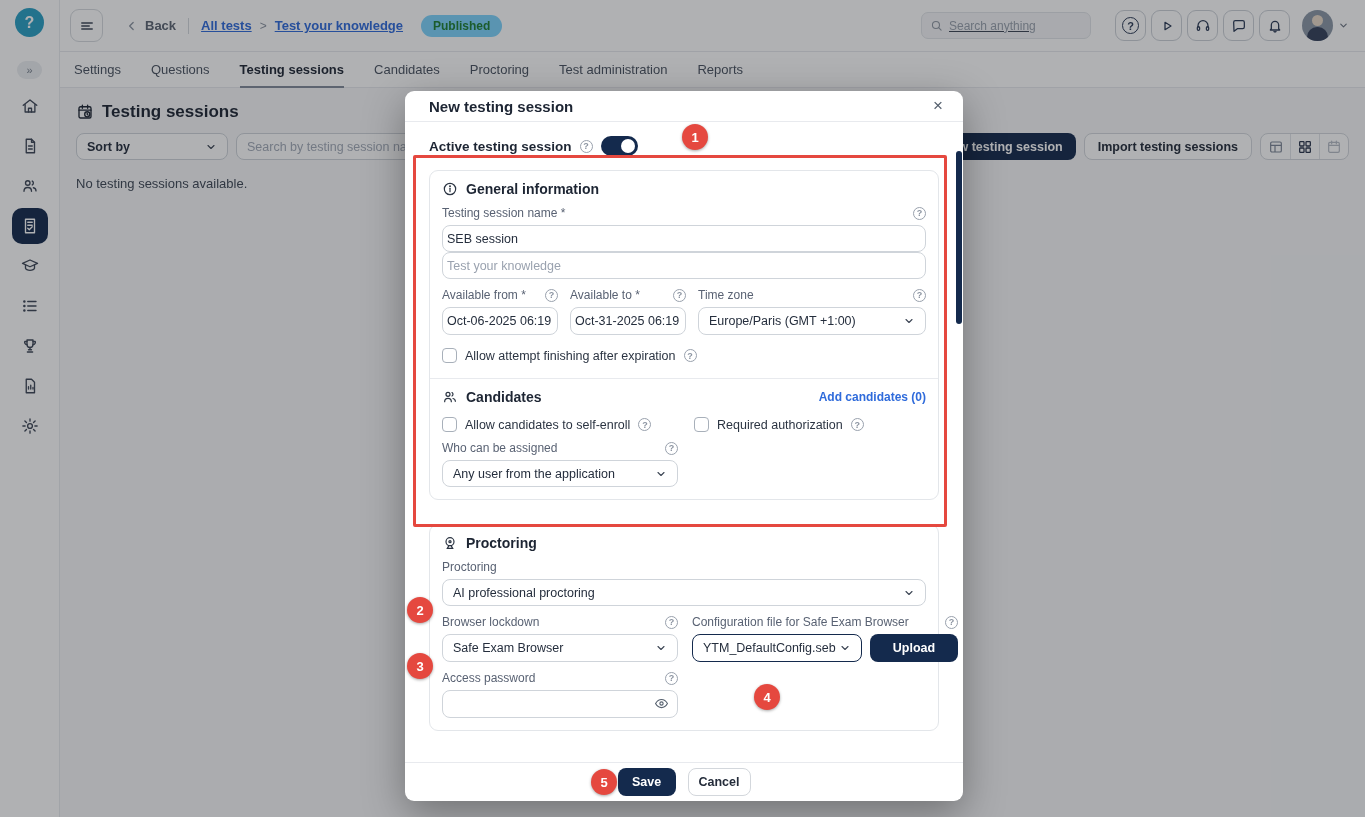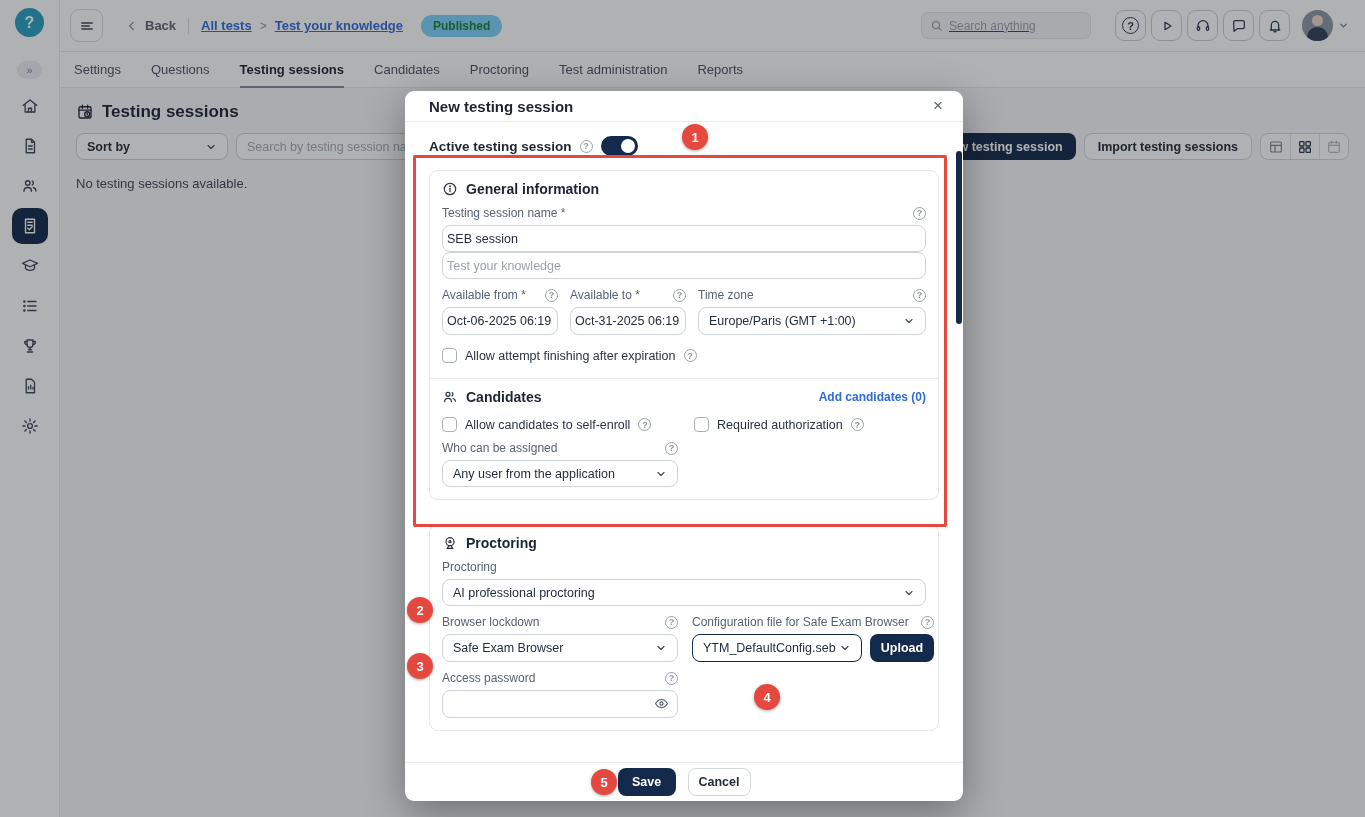--- a/index.html
+++ b/index.html
@@ -86,21 +86,21 @@
   .check-row { display:flex; align-items:center; gap:8px; font-size:12.5px; color:#2b3442; margin-top:13px; }
   .checkbox { width:15px; height:15px; border:1.5px solid #a8b0ba; border-radius:4px; background:#fff; flex:none; }
   .sec-div { border-top:1px solid #e8eaee; margin:15px -12px 4px; }
   .two-col { display:flex; }
   .col252 { width:252px; flex:none; }
   .col236 { width:236px; flex:none; }
   .gap14 { width:14px; flex:none; }
   .sel-chev { color:#3c4554; }
   .config-row { display:flex; gap:8px; align-items:center; }
   .sel-config { width:170px; border:1.5px solid #142a4d; height:28px; justify-content:space-between; }
-  .upload-btn { width:64px; height:28px; }
+  .upload-btn { width:88px; height:28px; }
   .pw-wrap { position:relative; width:236px; }
   .pw-wrap .eye { position:absolute; right:9px; top:6px; color:#55606e; }
   .m-foot { height:39px; border-top:1px solid #e8eaee; display:flex; align-items:center; justify-content:center; }
   .btn-save { width:58px; height:28px; }
   .btn-cancel { width:63px; height:28px; margin-left:12px; }
   .m-scrollthumb { position:absolute; left:551px; top:29px; width:6px; height:173px; background:#142a4d; border-radius:3px; z-index:55; }
 
   
   .anno-rect { position:absolute; left:413px; top:155px; width:534px; height:372px; border:3px solid #e5483f; z-index:60; border-radius:2px; }
   .anno-dot { position:absolute; width:26px; height:26px; border-radius:50%; background:#e5483f; color:#fff; font-size:13px; font-weight:700; display:flex; align-items:center; justify-content:center; z-index:61; box-shadow:0 1px 3px rgba(0,0,0,.35); }

